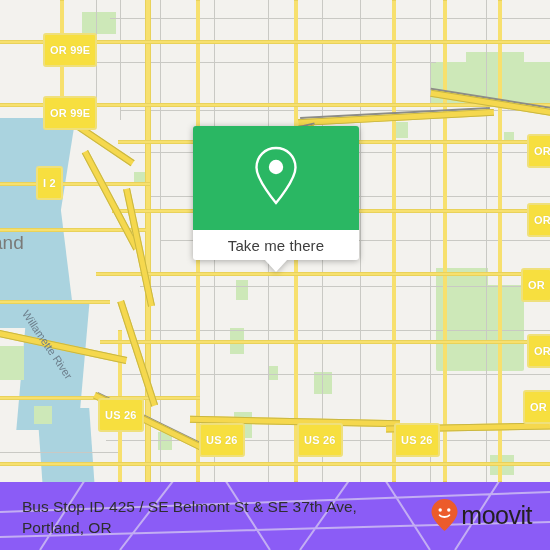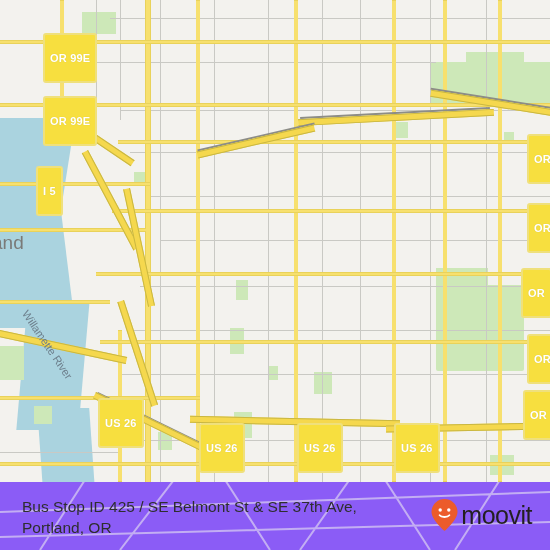--- a/index.html
+++ b/index.html
@@ -57,21 +57,21 @@
   .rdvthin{width:4px;}
 
   
   .hw{position:absolute;background:#f5d84e;border-top:1px solid #c9b742;border-bottom:1px solid #c9b742;box-sizing:border-box;height:7px;}
   .hwdark{position:absolute;background:#8d8d86;height:2px;}
 
   
   .shield{
     position:absolute;background:#f7df3f;border:2px solid #efe07c;
     border-radius:3px;color:#ffffff;font-weight:bold;font-size:11px;
-    line-height:14px;padding:16px 5px;white-space:nowrap;
+    line-height:14px;padding:8px 5px;white-space:nowrap;
     box-sizing:border-box;letter-spacing:.2px;
     text-shadow:0 0 1px rgba(150,140,40,.35);
   }
 
   
   .placelbl{position:absolute;color:#7a7a78;font-size:19px;font-weight:normal;white-space:nowrap;}
   .riverlbl{position:absolute;color:#6d7f8c;font-size:11px;white-space:nowrap;
     transform-origin:left top;}
 
   
@@ -205,32 +205,46 @@
     <div class="hw" style="left:88px;top:150px;width:110px;transform:rotate(62deg);transform-origin:left top;"></div>
     <div class="hw" style="left:130px;top:188px;width:120px;transform:rotate(78deg);transform-origin:left top;"></div>
     <div class="hw" style="left:124px;top:300px;width:110px;transform:rotate(72deg);transform-origin:left top;"></div>
     <div class="hw" style="left:0px;top:330px;width:130px;transform:rotate(12deg);transform-origin:left top;"></div>
 
     <div class="placelbl" style="left:-8px;top:232px;">and</div>
     <div class="riverlbl" style="left:30px;top:308px;transform:rotate(56deg);">Willamette River</div>
 
     <div class="shield" style="left:43px;top:33px;">OR 99E</div>
     <div class="shield" style="left:43px;top:96px;">OR 99E</div>
-    <div class="shield" style="left:36px;top:166px;">I 5</div>
+    <div class="shield" style="left:36px;top:166px;">I 2</div>
     <div class="shield" style="left:98px;top:398px;">US 26</div>
     <div class="shield" style="left:199px;top:423px;">US 26</div>
     <div class="shield" style="left:297px;top:423px;">US 26</div>
     <div class="shield" style="left:394px;top:423px;">US 26</div>
     <div class="shield" style="left:527px;top:134px;">OR</div>
     <div class="shield" style="left:527px;top:203px;">OR</div>
     <div class="shield" style="left:521px;top:268px;">OR</div>
     <div class="shield" style="left:527px;top:334px;">OR</div>
     <div class="shield" style="left:523px;top:390px;">OR</div>
 
 
+    <div class="card">
+      <div class="card-head">
+        <span>
+          <svg width="54" height="66" viewBox="0 0 54 66" fill="none" aria-hidden="true">
+            <path d="M27 5 C16 5 7.5 13.5 7.5 24.5 C7.5 37 27 60 27 60 C27 60 46.5 37 46.5 24.5 C46.5 13.5 38 5 27 5 Z" stroke="#ffffff" stroke-width="2.4" fill="none"></path>
+            <circle cx="27" cy="24" r="7.2" fill="#ffffff"></circle>
+          </svg>
+        </span>
+      </div>
+      <div class="card-foot">
+        <span class="card-foot-label">Take me there</span>
+        <span class="card-tail"></span>
+      </div>
+    </div>
 
   </div>
 
   <div class="footer">
 
     <svg class="footer-watermark" viewBox="0 0 550 68" preserveAspectRatio="none">
       <g stroke="#f1f1f1" stroke-width="2" fill="none">
         <path d="M40 68 L90 -10 M120 68 L180 -10 M220 -10 L270 68 M300 68 L355 -10
                  M380 -10 L430 68 M455 68 L505 -10 M0 30 L550 10 M0 55 L550 40"></path>
       </g>

